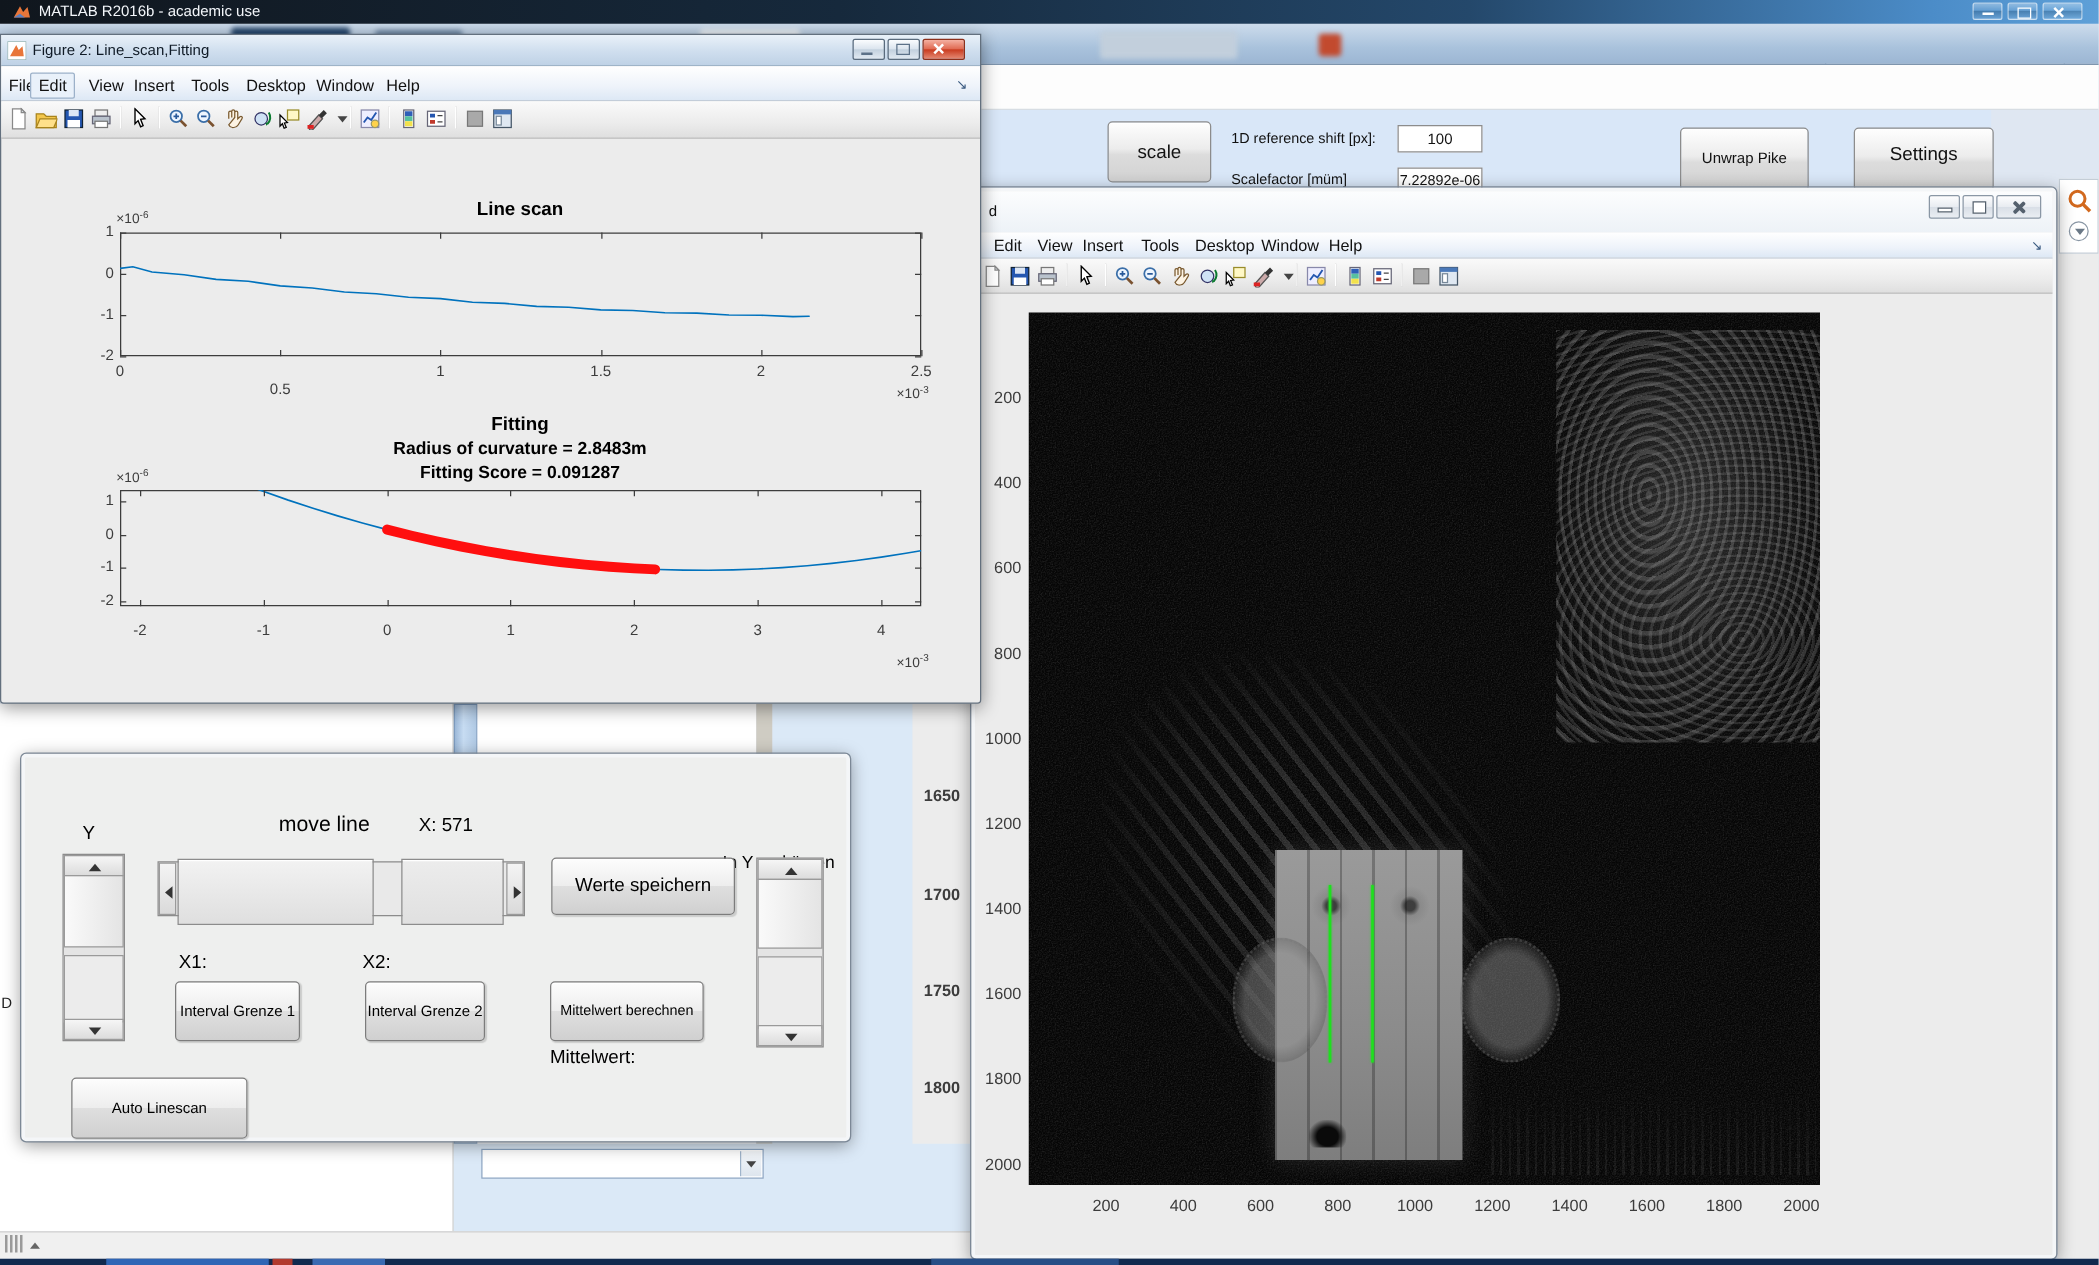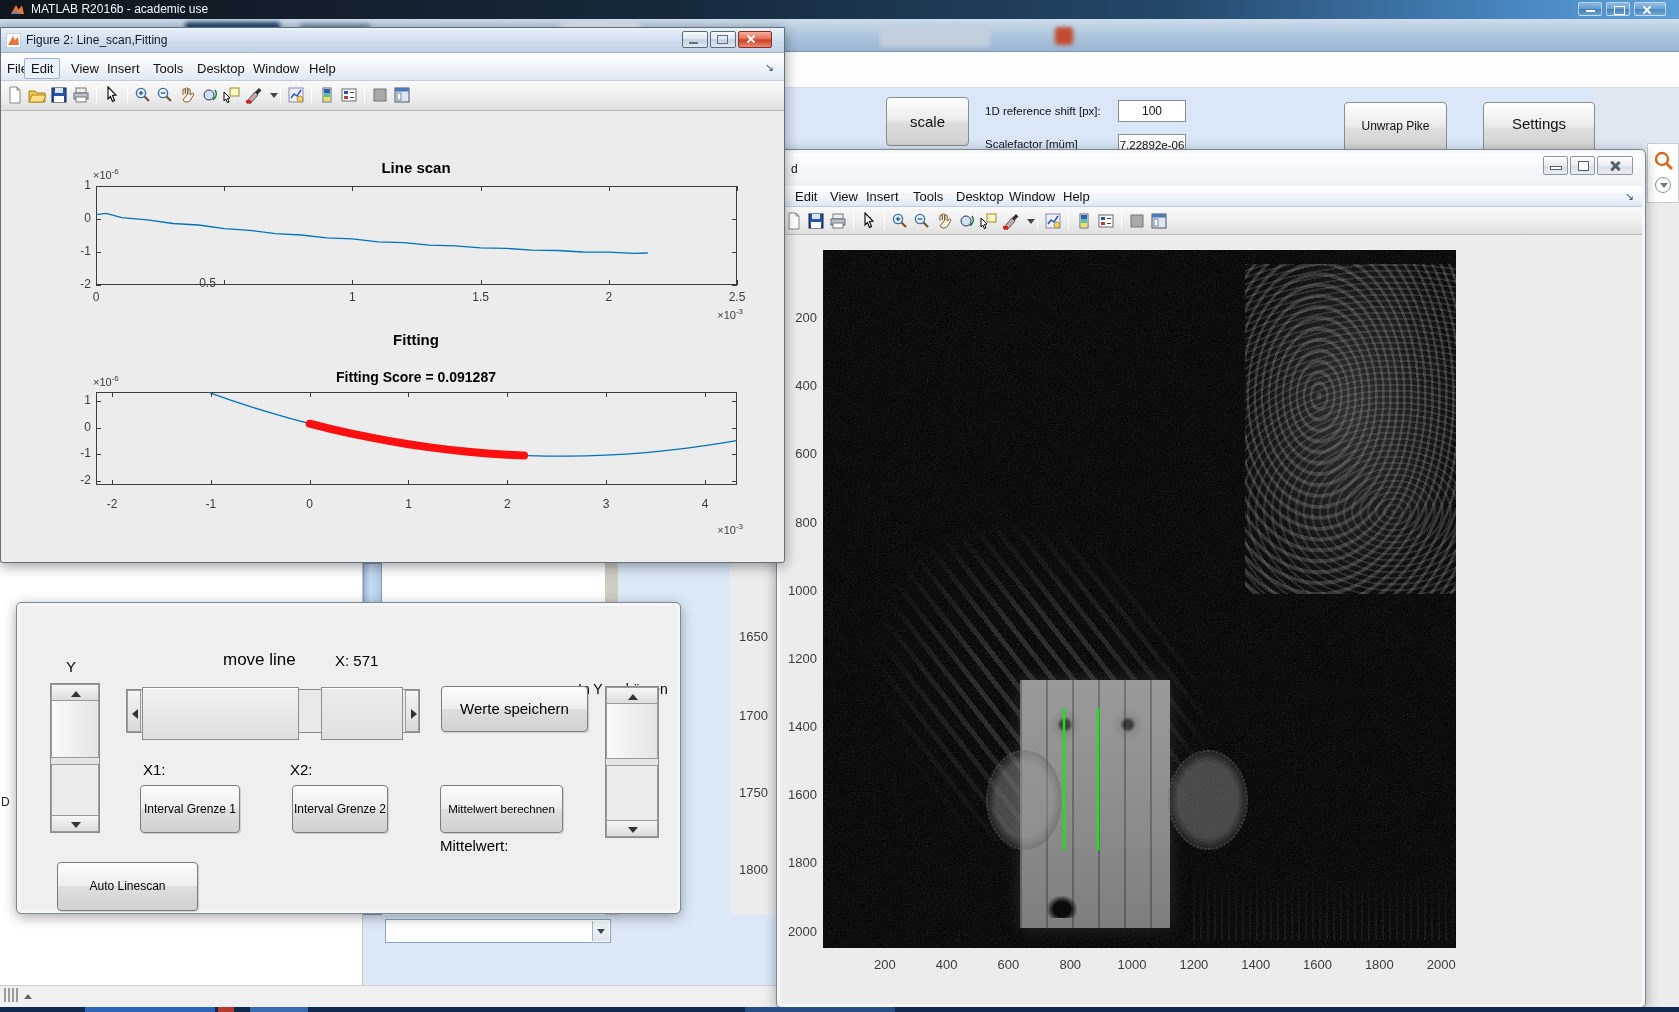--- a/index.html
+++ b/index.html
@@ -39,21 +39,21 @@
   .glyph-x2::before { transform:rotate(45deg); } .glyph-x2::after { transform:rotate(-45deg); }
 
   
   .bg-white-left { left:0; top:563px; width:363px; height:422px; background:#fff; border-right:1px solid #c8c8c8; z-index:0; }
   .bg-divider { left:363px; top:563px; width:19px; height:352px; background:linear-gradient(90deg,#9cb8d8,#c7dcf2 40%,#b0c9e4); border:1px solid #7e9cbf; z-index:0; }
   .bg-white-mid { left:382px; top:563px; width:223px; height:352px; background:#fff; z-index:0; }
   .bg-gray-strip { left:605px; top:563px; width:13px; height:352px; background:#cfccc3; z-index:0; }
   .bg-lblue { left:618px; top:563px; width:112px; height:352px; background:#dbe9f7; z-index:0; }
   .bg-gray-col { left:730px; top:563px; width:47px; height:442px; background:#ececec; z-index:0; }
   .bg-lblue-bottom { left:363px; top:915px; width:414px; height:92px; background:#dbe9f7; z-index:0; }
-  .num-col-label { color:#3c3c3c; font-size:13px; text-align:right; width:46px; }
+  .num-col-label { color:#3c3c3c; font-size:13px; text-align:right; width:46px;font-weight:bold; }
   .d-fragment { left:1px; top:795px; font-size:12px; color:#222; z-index:0; }
   .combobox { left:385px; top:919px; width:226px; height:24px; background:#fff; border:1px solid #8aa4c2; z-index:1; }
   .combo-arrow { position:absolute; right:1px; top:1px; width:17px; height:20px;
     background:linear-gradient(#f5f8fb,#dde5ee); border-left:1px solid #9fb4cb; }
   .combo-arrow::after { content:""; position:absolute; left:4px; top:8px; width:0; height:0;
     border-left:4px solid transparent; border-right:4px solid transparent; border-top:5px solid #444; }
   .bottom-strip { left:0; top:985px; width:777px; height:22px; background:#f0f0f0; border-top:1px solid #cfcfcf; z-index:0; }
   .grip { left:4px; top:988px; width:30px; height:16px; z-index:1; }
   .grip i { display:inline-block; width:2px; height:14px; background:#9a9a9a; margin-right:2px; }
   .grip::after { content:""; position:absolute; right:2px; top:6px; width:0; height:0;
@@ -445,31 +445,32 @@
             <rect x="4" y="7" width="4" height="7" fill="#fff" stroke="#789"></rect>
           </svg></span>
       </div>
 
     <div class="plot-title" style="left:250px;top:131px;width:330px;font-size:15px;">Line scan</div>
     <div class="exp" style="left:92px;top:139px;">×10<sup>-6</sup></div>
     <div class="axes-box" style="left:95px;top:158px;width:641px;height:99px;"></div>
     <div class="exp" style="left:686px;top:279px;width:56px;text-align:right;">×10<sup>-3</sup></div>
 
     <div class="plot-title" style="left:250px;top:303px;width:330px;font-size:15px;">Fitting</div>
+    <div class="plot-title" style="left:200px;top:322px;width:430px;font-size:14px;">Radius of curvature = 2.8483m</div>
     <div class="plot-title" style="left:200px;top:341px;width:430px;font-size:14px;">Fitting Score = 0.091287</div>
     <div class="exp" style="left:92px;top:346px;">×10<sup>-6</sup></div>
     <div class="axes-box" style="left:95px;top:364px;width:641px;height:93px;"></div>
     <div class="exp" style="left:686px;top:494px;width:56px;text-align:right;">×10<sup>-3</sup></div>
   <svg width="641" height="99" style="position: absolute; left: 95px; top: 158px; overflow: hidden;">
         <polyline points="0.0,28.7 10.3,27.4 25.6,31.6 51.3,33.8 76.9,37.5 102.6,39.0 128.2,42.7 153.8,44.4 179.5,47.6 205.1,49.0 230.8,51.8 256.4,52.9 282.0,55.8 307.7,56.7 333.3,59.1 359.0,59.8 384.6,61.9 410.2,62.4 435.9,64.2 461.5,64.5 487.2,66.0 512.8,66.2 538.4,67.3 551.3,67.0" fill="none" stroke="#0072bd" stroke-width="1.3" stroke-linecap="round"></polyline>
       </svg>
       <div class="tick-label" style="left: 70px; top: 262px; width: 50px; text-align: center;">0</div>
       <div class="tickmark" style="left: 95px; top: 252px; width: 1px; height: 5px;"></div>
       <div class="tickmark" style="left: 95px; top: 158px; width: 1px; height: 5px;"></div>
-      <div class="tick-label" style="left: 198.2px; top: 248px; width: 50px; ">0.5</div>
+      <div class="tick-label" style="left: 198.2px; top: 276px; width: 50px; text-align: center;">0.5</div>
       <div class="tickmark" style="left: 223.2px; top: 252px; width: 1px; height: 5px;"></div>
       <div class="tickmark" style="left: 223.2px; top: 158px; width: 1px; height: 5px;"></div>
       <div class="tick-label" style="left: 326.4px; top: 262px; width: 50px; text-align: center;">1</div>
       <div class="tickmark" style="left: 351.4px; top: 252px; width: 1px; height: 5px;"></div>
       <div class="tickmark" style="left: 351.4px; top: 158px; width: 1px; height: 5px;"></div>
       <div class="tick-label" style="left: 454.6px; top: 262px; width: 50px; text-align: center;">1.5</div>
       <div class="tickmark" style="left: 479.6px; top: 252px; width: 1px; height: 5px;"></div>
       <div class="tickmark" style="left: 479.6px; top: 158px; width: 1px; height: 5px;"></div>
       <div class="tick-label" style="left: 582.8px; top: 262px; width: 50px; text-align: center;">2</div>
       <div class="tickmark" style="left: 607.8px; top: 252px; width: 1px; height: 5px;"></div>

